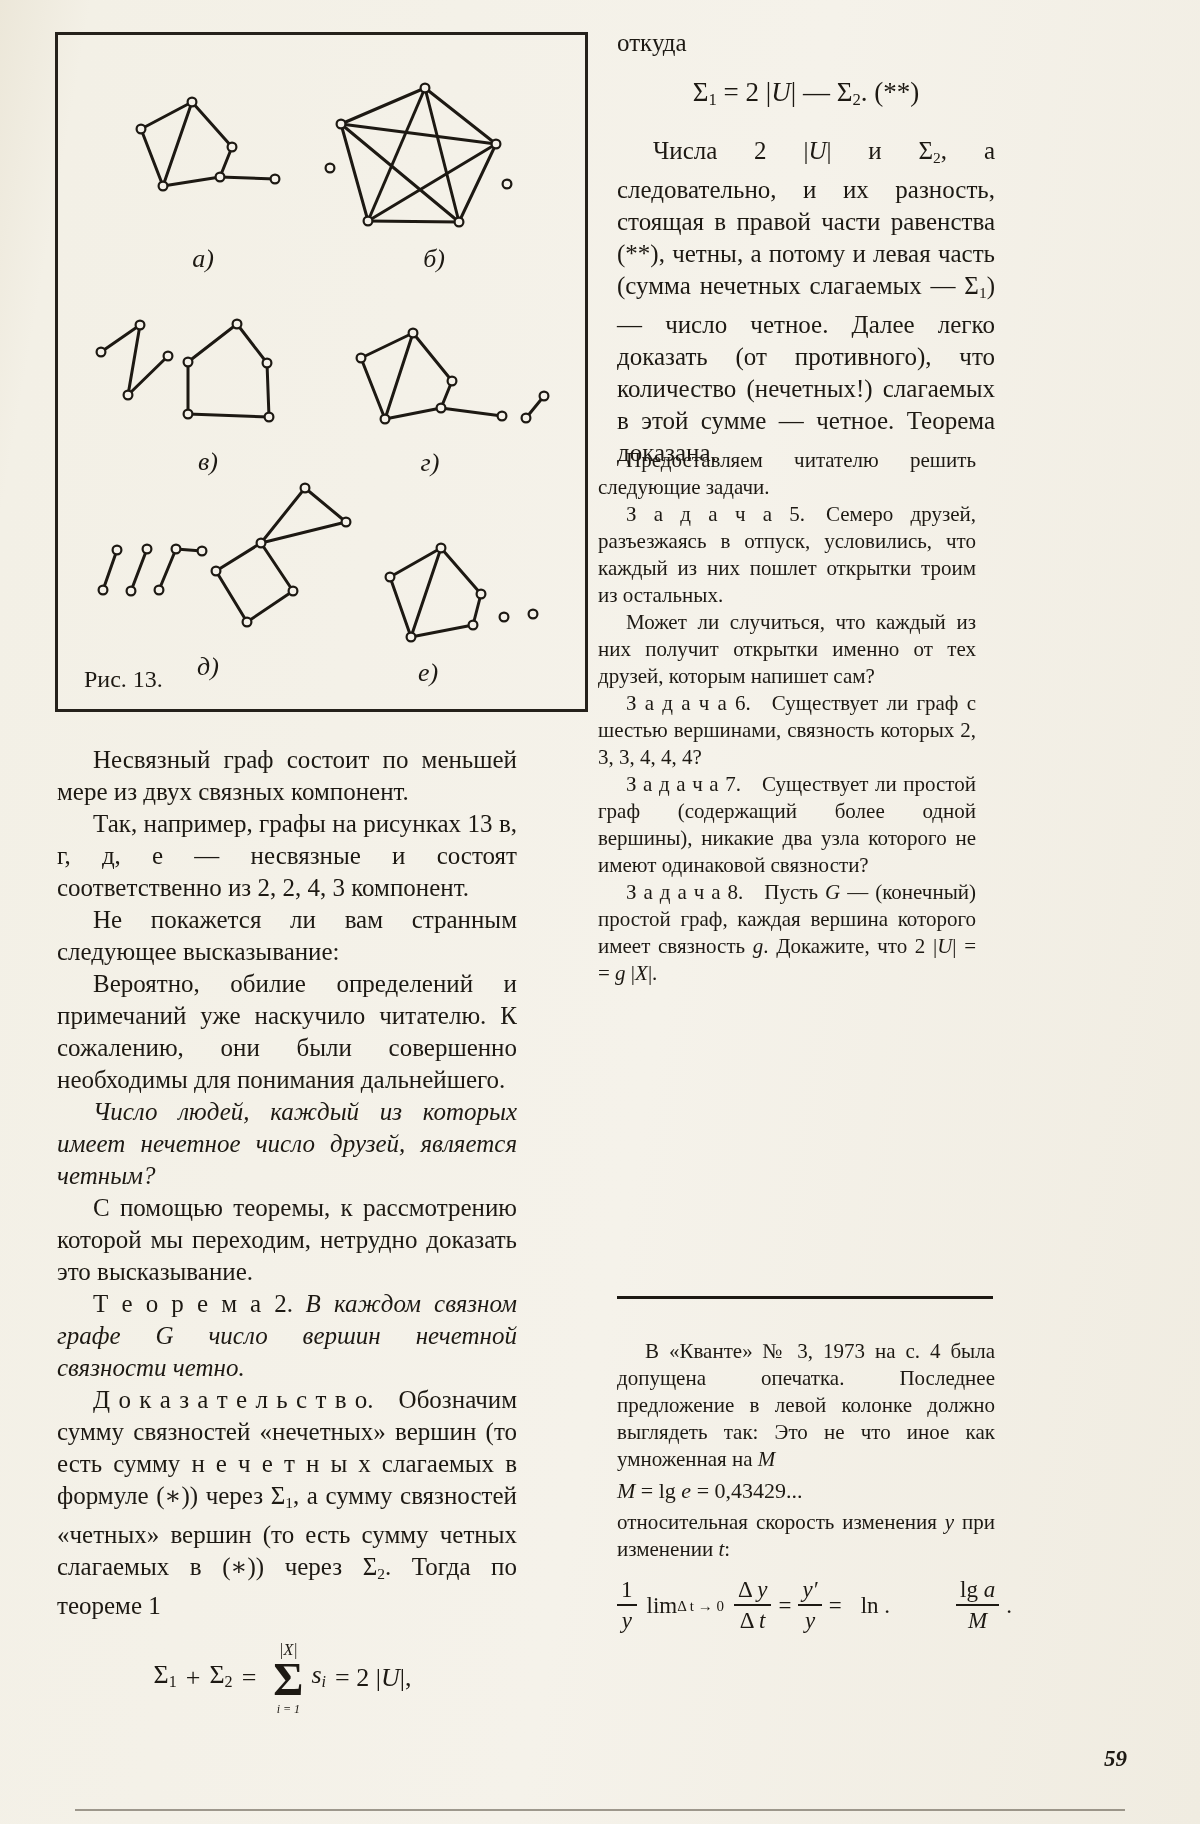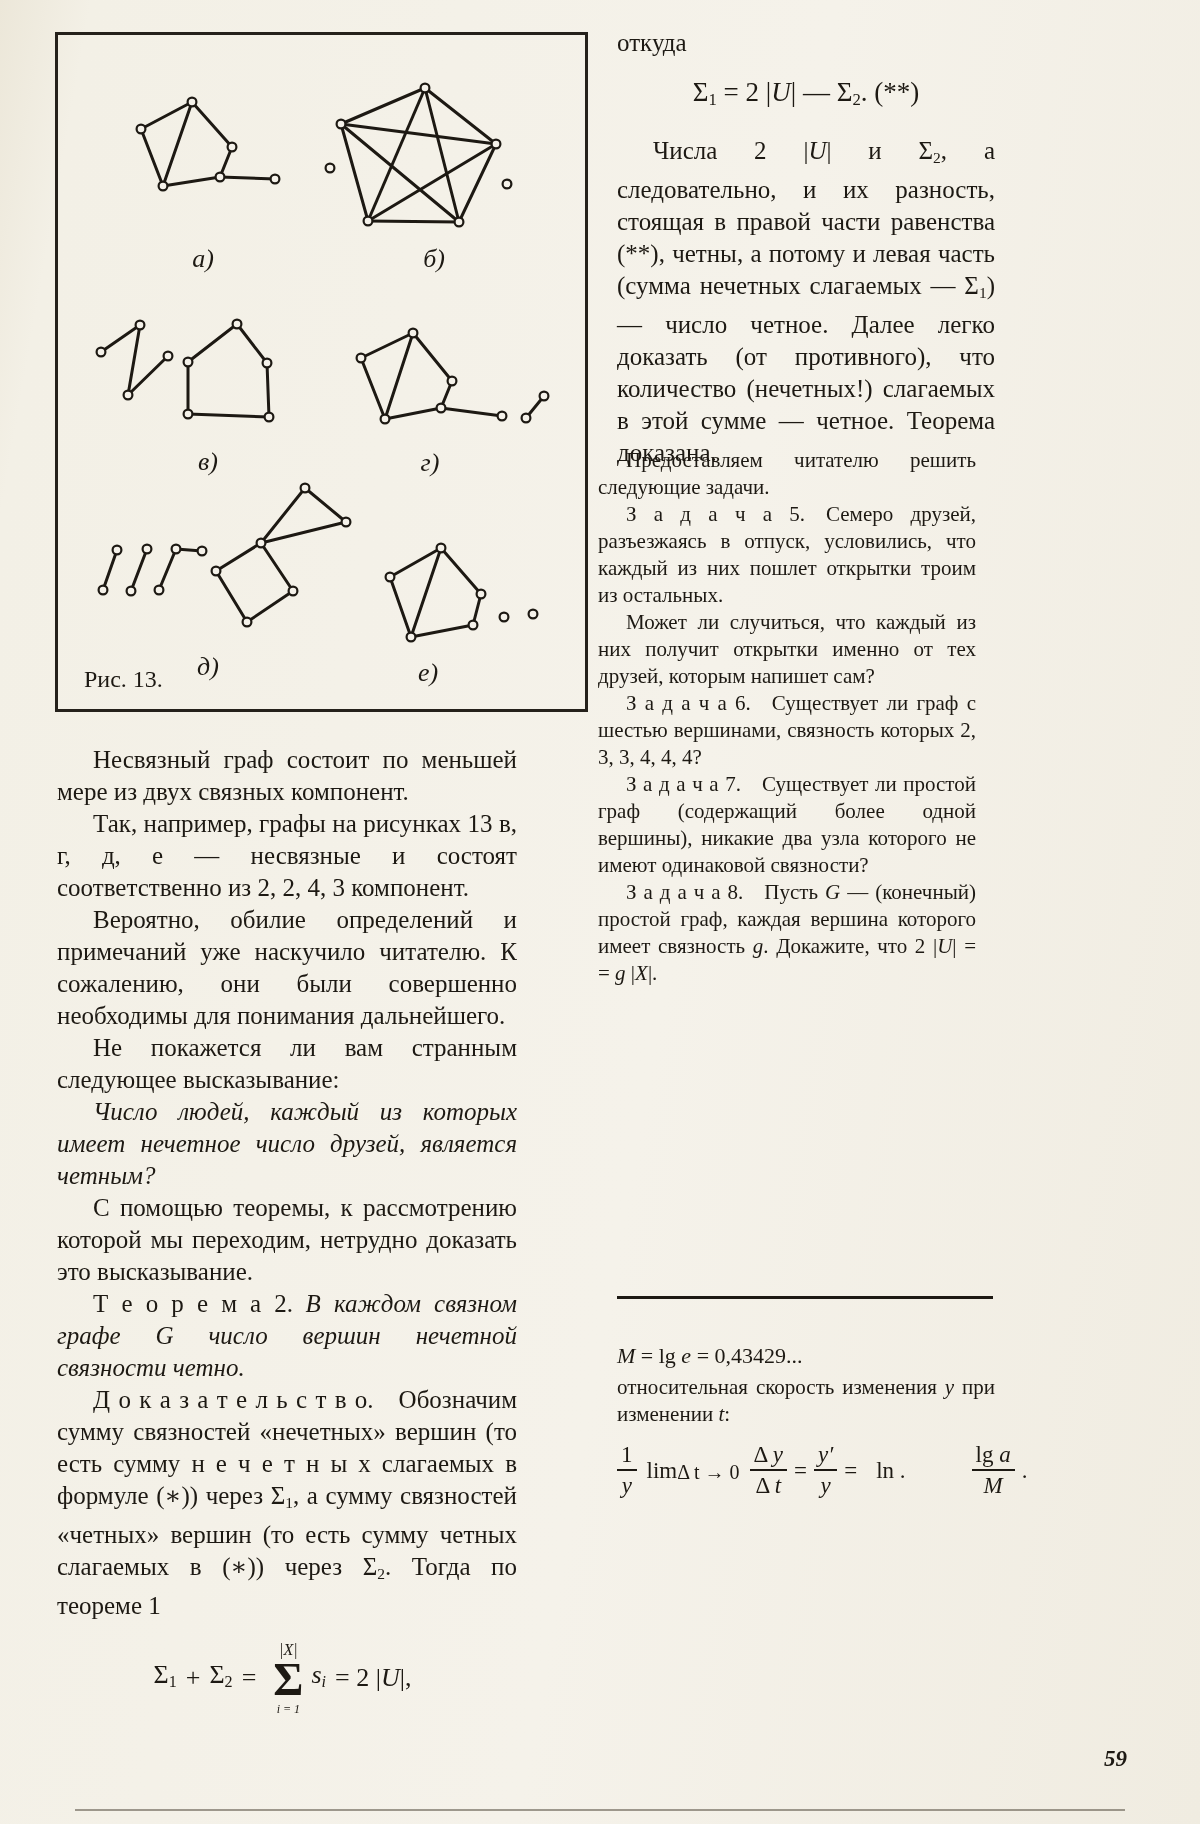--- a/index.html
+++ b/index.html
@@ -35,21 +35,21 @@
   .sumstack .up{font-size:16px;font-style:italic;margin-bottom:2px;}
   .sumstack .sg{font-size:46px;font-weight:bold;line-height:.85;}
   .sumstack .lo{font-size:12px;font-style:italic;margin-top:4px;text-align:center;}
 
   #lim-formula{display:flex;align-items:center;width:470px;margin-top:14px;font-size:23px;}
   .fr{display:inline-flex;flex-direction:column;align-items:center;line-height:1.1;}
   .fr .n{padding:0 4px 2px;border-bottom:2px solid #1d1913;}
   .fr .d{padding-top:2px;}
   .limstack{display:inline-flex;flex-direction:row;align-items:center;line-height:1;margin:0 10px;}
   .limstack .t{font-size:23px;}
-  .limstack .b{font-size:20px;margin-top:3px;font-family:Liberation Serif, serif;}
+  .limstack .b{font-size:15px;margin-top:3px;font-family:Liberation Serif, serif;}
   .gap-l{margin-left:12px;} .gap-s{margin-left:7px;margin-right:7px;}
   .far{margin-left:66px;}
 
   #page-num{position:absolute;left:1104px;top:1746px;font-size:23px;font-weight:bold;font-style:italic;}
   #bottom-edge{position:absolute;left:75px;top:1809px;width:1050px;height:2px;background:rgba(70,62,48,.5);}
 </style>
 </head>
 <body>
 
 <div id="figure-box">
@@ -173,22 +173,22 @@
         <text x="370" y="646" class="glabel">е)</text>
       </g>
       <text x="26" y="652" class="gcaption">Рис. 13.</text>
     </svg>
 </div>
 
 <div id="left-col">
   <div id="left-paras">
       <p class="para ind"><span>Несвязный граф состоит по меньшей мере из двух связных компонент.</span></p>
       <p class="para ind"><span>Так, например, графы на рисунках 13 в, г, д, е — несвязные и состоят соответственно из 2, 2, 4, 3 компонент.</span></p>
+      <p class="para ind"><span>Не покажется ли вам странным следующее высказывание:</span></p>
       <p class="para ind"><span>Вероятно, обилие определений и примечаний уже наскучило читателю. К сожалению, они были совершенно необходимы для понимания дальнейшего.</span></p>
-      <p class="para ind"><span>Не покажется ли вам странным следующее высказывание:</span></p>
       <p class="para ind"><span class="it">Число людей, каждый из которых имеет нечетное число друзей, является четным?</span></p>
       <p class="para ind"><span>С помощью теоремы, к рассмотрению которой мы переходим, нетрудно доказать это высказывание.</span></p>
       <p class="para ind"><span>Т е о р е м а  2. </span><span class="it">В каждом связном графе G число вершин нечетной связности четно.</span></p>
       <p class="para ind"><span>Д о к а з а т е л ь с т в о. Обозначим сумму связностей «нечетных» вершин (то есть сумму  н е ч е т н ы х  слагаемых в формуле (∗)) через Σ</span><span class="sb">1</span><span>, а сумму связностей «четных» вершин (то есть сумму четных слагаемых в (∗)) через Σ</span><span class="sb">2</span><span>. Тогда по теореме 1</span></p>
     </div>
   <div id="sum-formula">
     <span><span>Σ</span><span class="sb">1</span></span>
     <span class="op">+</span>
     <span><span>Σ</span><span class="sb">2</span></span>
     <span class="op">=</span>
@@ -216,20 +216,21 @@
     <p class="para ind"><span>Может ли случиться, что каждый из них получит открытки именно от тех друзей, которым напишет сам?</span></p>
     <p class="para ind"><span>З а д а ч а  6. Существует ли граф с шестью вершинами, связность которых 2, 3, 3, 4, 4, 4?</span></p>
     <p class="para ind"><span>З а д а ч а  7. Существует ли простой граф (содержащий более одной вершины), никакие два узла которого не имеют одинаковой связности?</span></p>
     <p class="para ind"><span>З а д а ч а  8. Пусть </span><span class="it">G</span><span> — (конечный) простой граф, каждая вершина которого имеет связность </span><span class="it">g</span><span>. Докажите, что 2 |</span><span class="it">U</span><span>| = = </span><span class="it">g</span><span> |</span><span class="it">X</span><span>|.</span></p>
   </div>
 
 <div id="erratum-rule"></div>
 
 <div id="erratum">
   <div id="erratum-paras">
+      <p class="para ind"><span>В «Кванте» № 3, 1973 на с. 4 была допущена опечатка. Последнее предложение в левой колонке должно выглядеть так: Это не что иное как умноженная на </span><span class="it">M</span></p>
       <p class="para fm"><span class="it">M</span><span> = lg </span><span class="it">e</span><span> = 0,43429...</span></p>
       <p class="para "><span>относительная скорость изменения </span><span class="it">y</span><span> при изменении </span><span class="it">t</span><span>:</span></p>
     </div>
   <div id="lim-formula">
     <span class="fr">
       <span class="n">1</span>
       <span class="d it">y</span>
     </span>
     <span class="limstack">
       <span class="t">lim</span>

